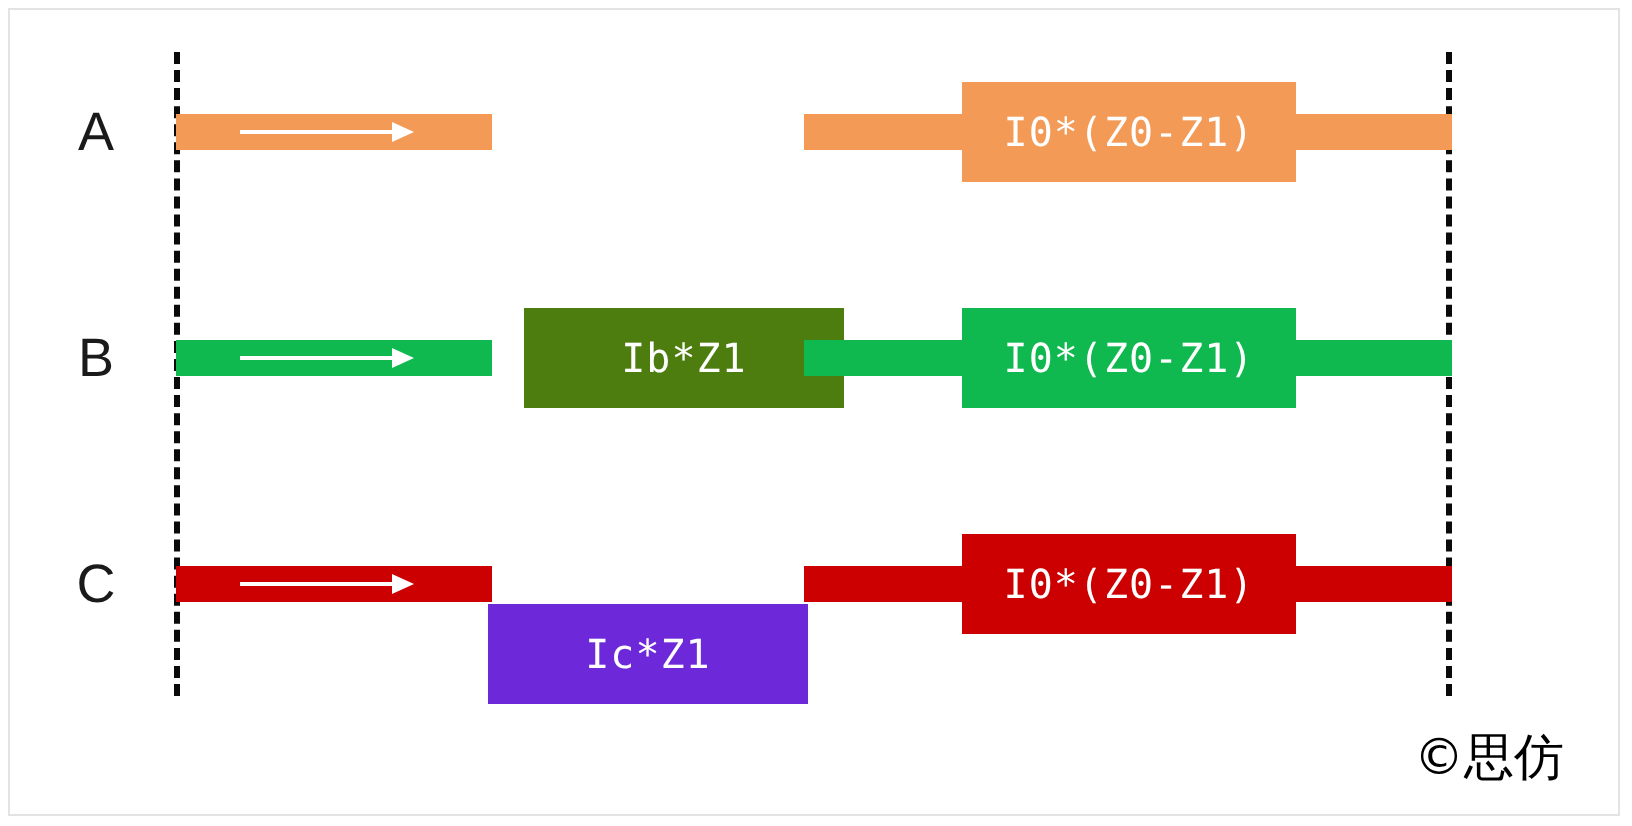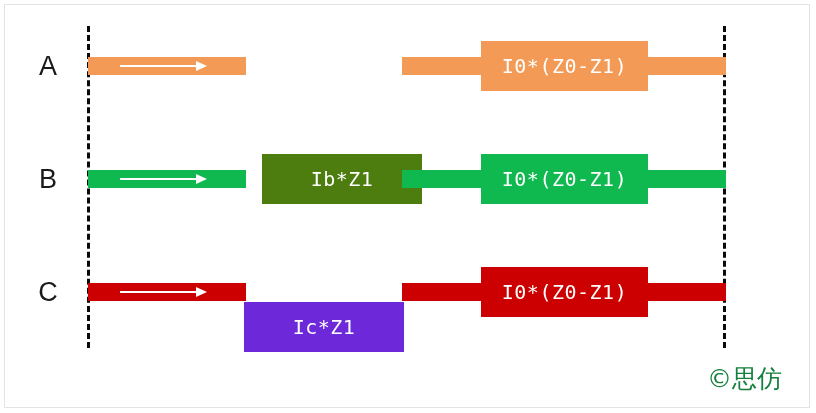--- a/index.html
+++ b/index.html
@@ -70,21 +70,21 @@
     height: 0;
     border-top: 5px solid transparent;
     border-bottom: 5px solid transparent;
     border-left: 11px solid #ffffff;
   }
   #watermark {
     position: absolute;
     right: 34px;
     bottom: 18px;
     text-align: center;
-    color: #15803d;
+    color: #000000;
     font-family: "DejaVu Sans", sans-serif;
     font-size: 25px;
     line-height: 1.28;
     user-select: none;
   }
   #watermark div { white-space: nowrap; }
 </style>
 </head>
 <body>
 

